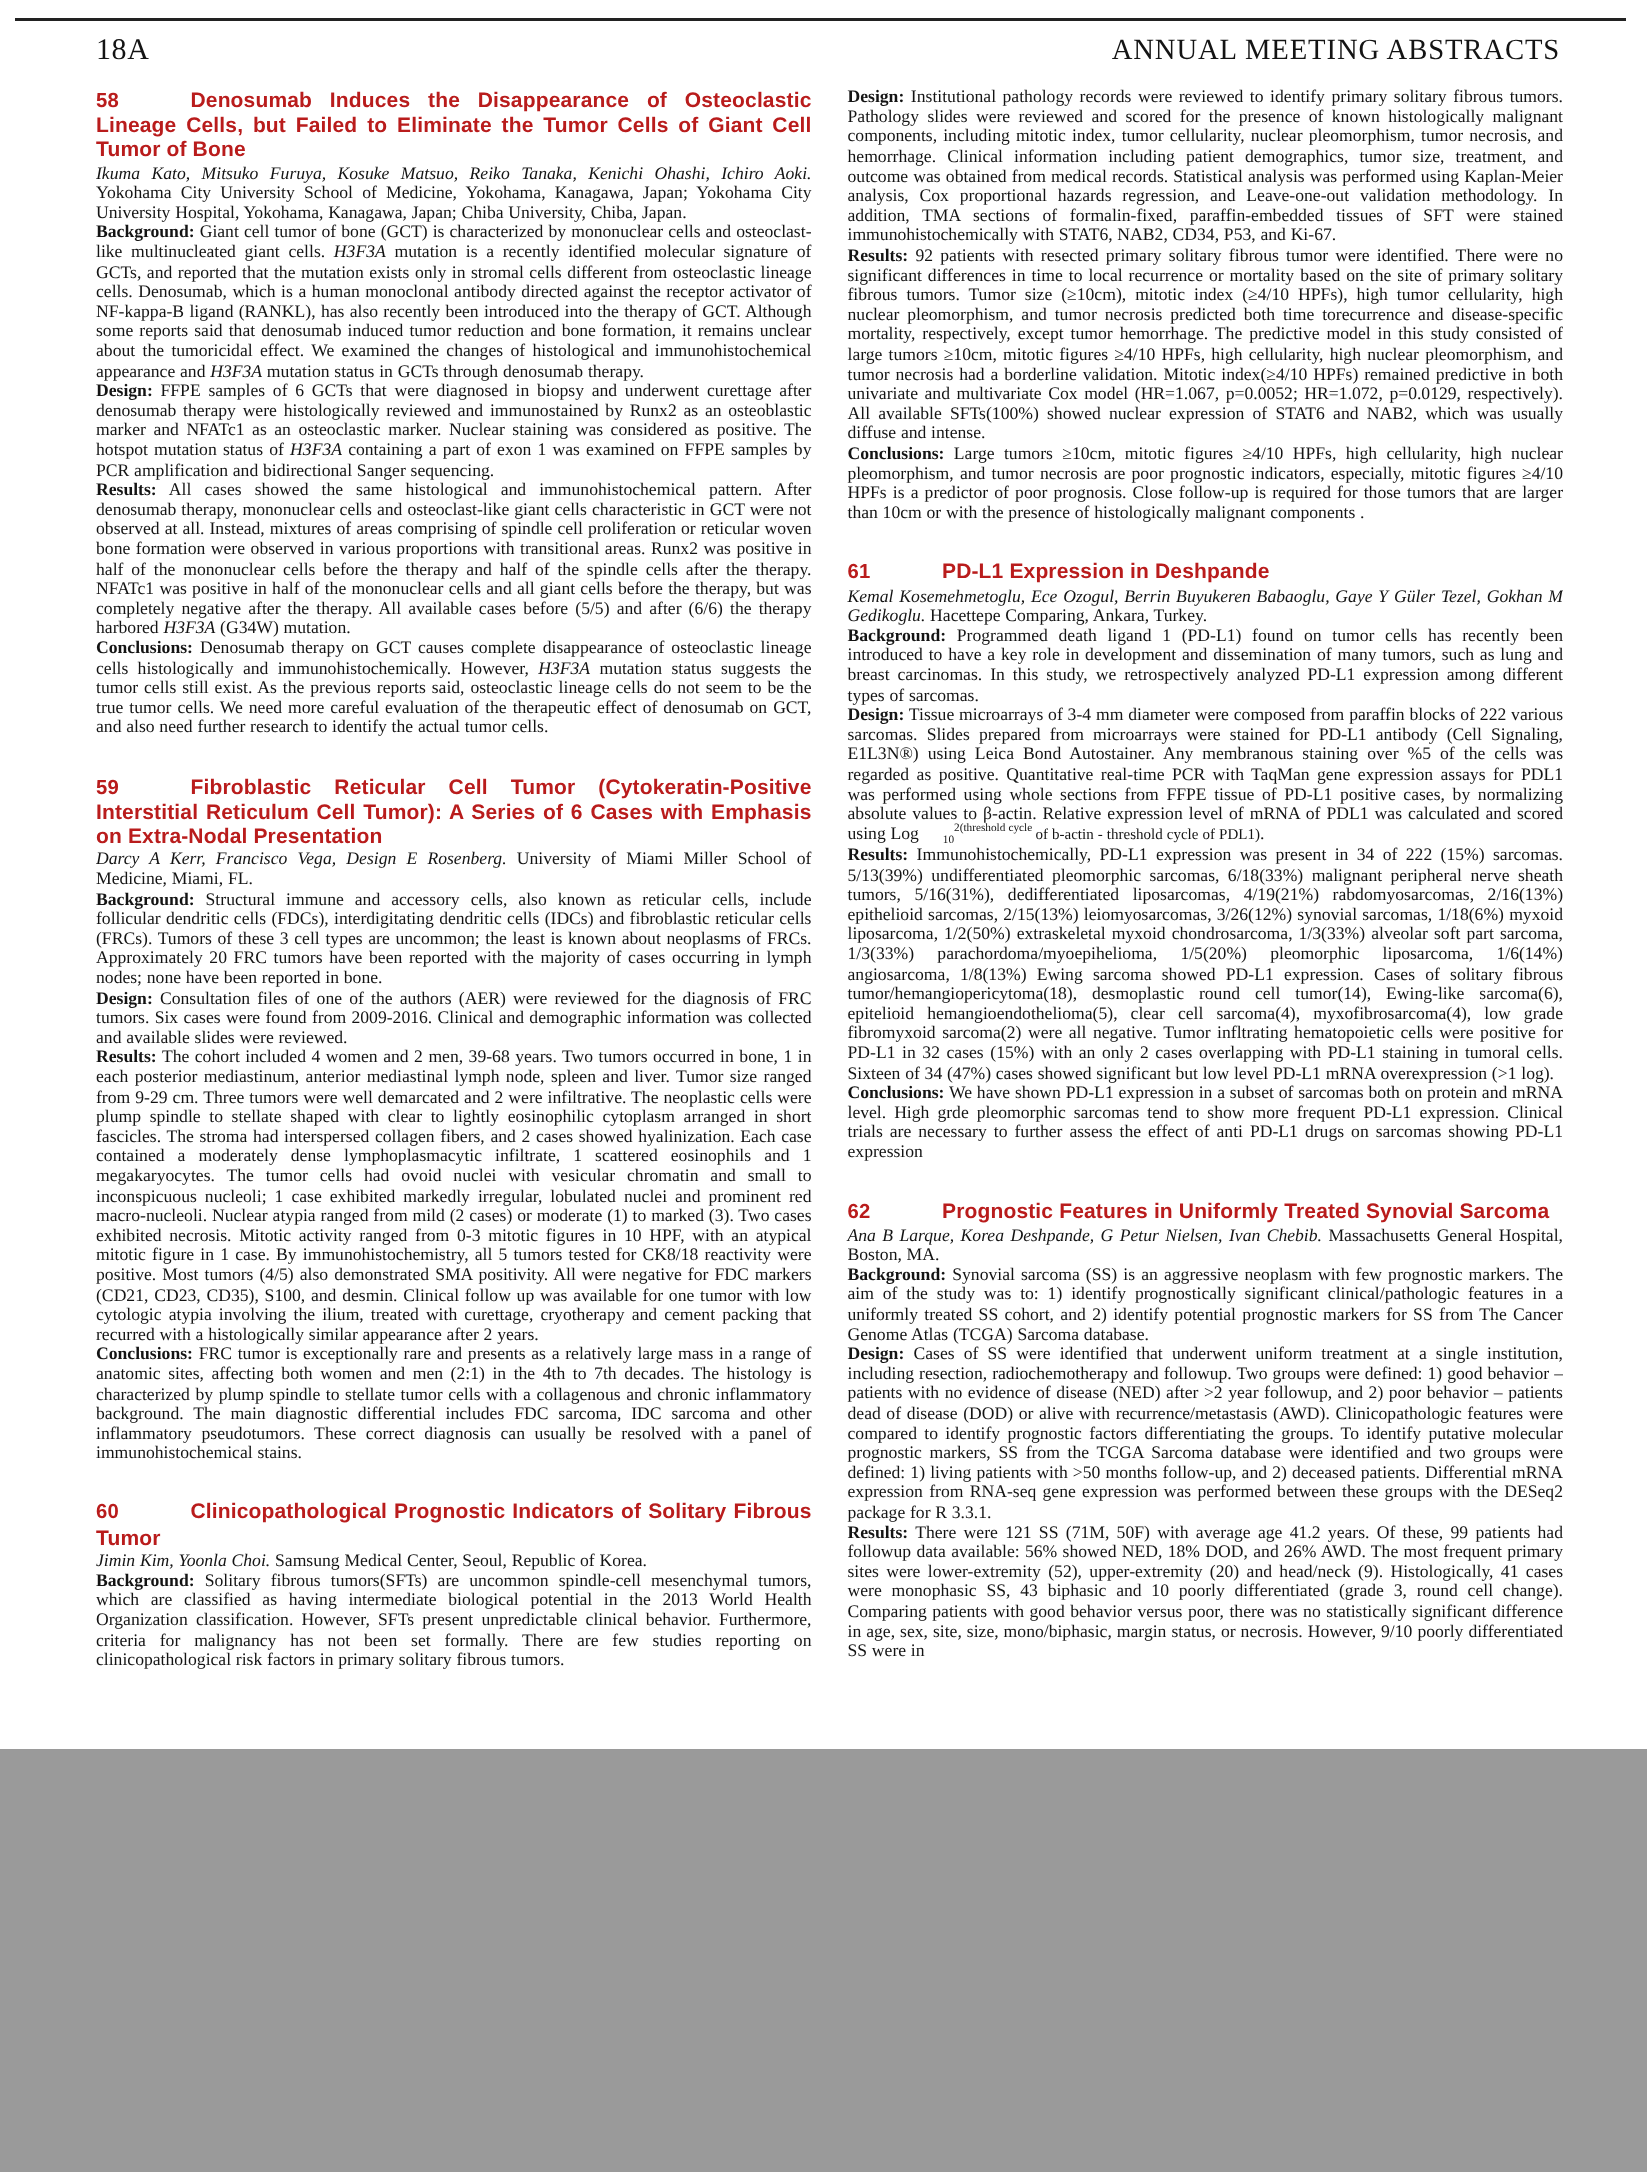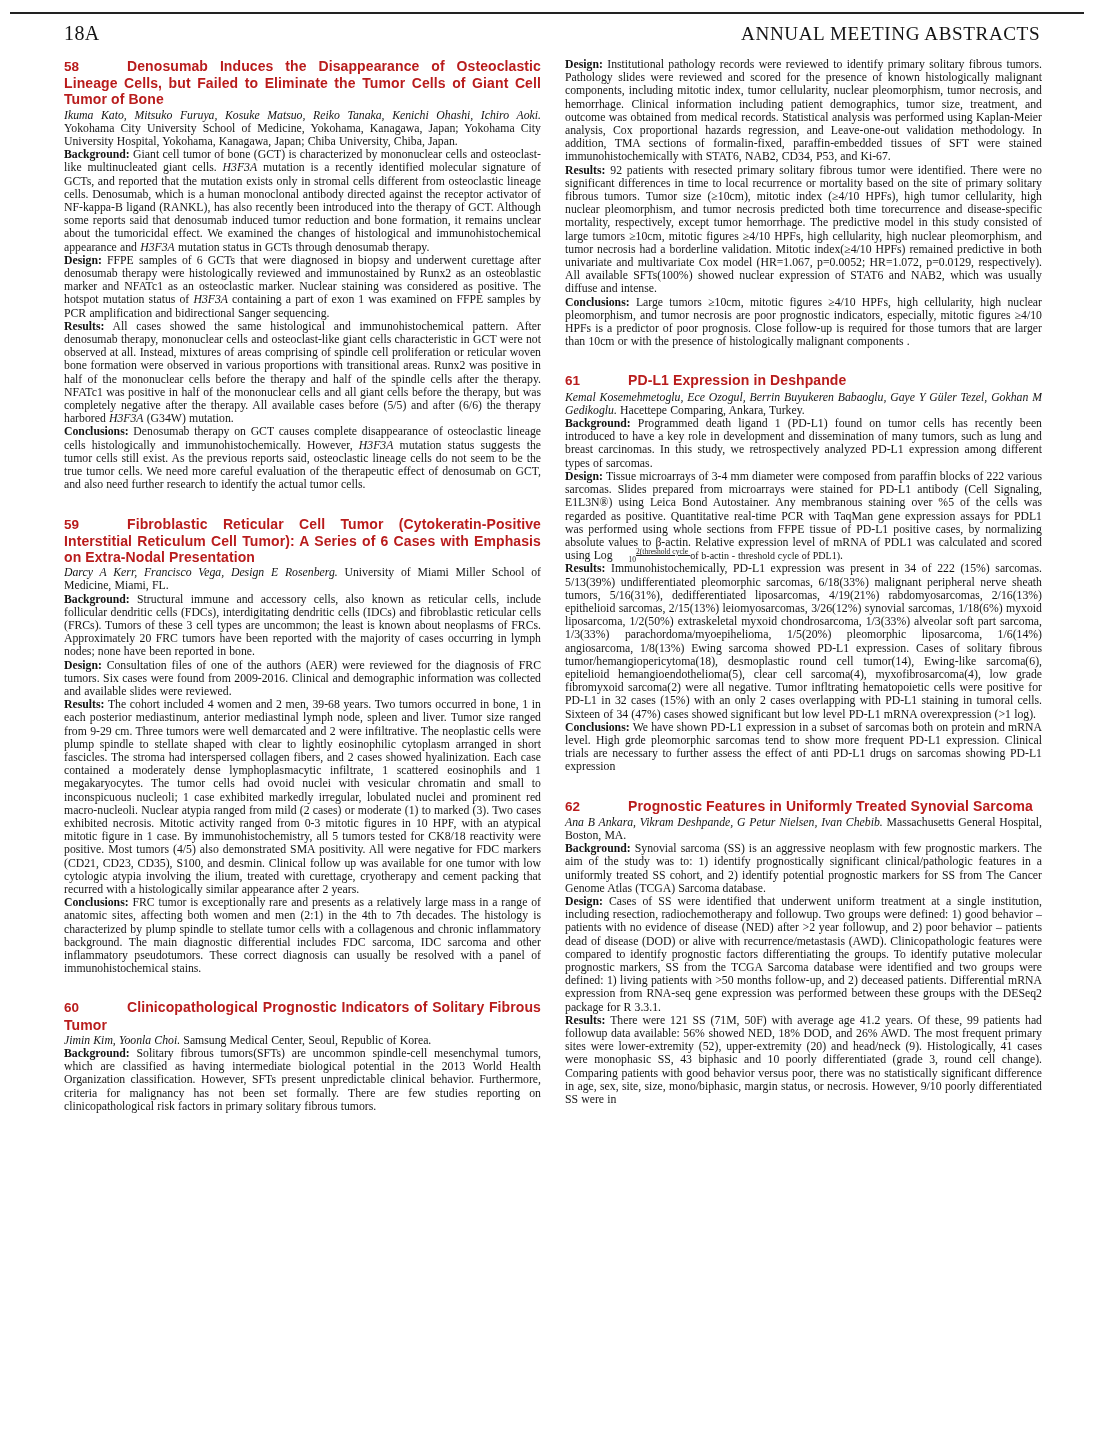--- a/index.html
+++ b/index.html
@@ -1,17 +1,17 @@
 <!DOCTYPE html>
 <html><head>
 <meta charset="utf-8">
 <style>
   html,body { margin:0; padding:0; background:#9a9a9a; }
   .page {
-    position:relative; width:1098px; height:1448px; margin:0 auto;
+    position:relative; width:1098px; height:1166px; margin:0 auto;
     background:#ffffff; overflow:hidden;
     font-family:"Liberation Serif", serif; color:#141414;
     -webkit-font-smoothing:antialiased;
   }
   .scanline { position:absolute; top:12px; left:10px; right:14px; height:2px; background:#222; }
   .pgheader {
     position:absolute; top:22px; left:64px; right:58px;
     display:flex; justify-content:space-between; align-items:baseline;
   }
   .pagenum { font-size:20px; letter-spacing:0.4px; }
@@ -30,21 +30,21 @@
   }
   h2.abtitle .num { display:inline-block; width:63px; font-size:13.5px; }
   p.authors, p.sec {
     margin:0; font-size:11.75px; line-height:13.2px; text-align:justify;
     text-justify:inter-word; word-spacing:0.02em;
   }
   p.authors em { }
   p.sec b { font-weight:bold; }
   .i { font-style:italic; }
   .sub { vertical-align:sub;  font-size:7.5px; line-height:0;padding-left:16px; }
-  .sup { vertical-align:super; font-size:7.5px; line-height:0;text-decoration:underline; }
+  .sup { vertical-align:super; font-size:7.5px; line-height:0; }
   .tiny { font-size:10px; }
 </style>
 </head>
 <body>
 
 <div class="page">
   <div class="scanline"></div>
   <div class="pgheader">
     <span class="pagenum">18A</span>
     <span class="jtitle">ANNUAL MEETING ABSTRACTS</span>
@@ -82,20 +82,20 @@
         <div class="abstract">
           <h2 class="abtitle"><span class="num">61</span><span>PD-L1 Expression in Deshpande</span></h2>
           <p class="authors"><em>Kemal Kosemehmetoglu, Ece Ozogul, Berrin Buyukeren Babaoglu, Gaye Y Güler Tezel, Gokhan M Gedikoglu.</em><span> Hacettepe Comparing, Ankara, Turkey.</span></p>
           <p class="sec"><b>Background:</b> Programmed death ligand 1 (PD-L1) found on tumor cells has recently been introduced to have a key role in development and dissemination of many tumors, such as lung and breast carcinomas. In this study, we retrospectively analyzed PD-L1 expression among different types of sarcomas.</p>
           <p class="sec"><b>Design:</b> Tissue microarrays of 3-4 mm diameter were composed from paraffin blocks of 222 various sarcomas. Slides prepared from microarrays were stained for PD-L1 antibody (Cell Signaling, E1L3N®) using Leica Bond Autostainer. Any membranous staining over %5 of the cells was regarded as positive. Quantitative real-time PCR with TaqMan gene expression assays for PDL1 was performed using whole sections from FFPE tissue of PD-L1 positive cases, by normalizing absolute values to β-actin. Relative expression level of mRNA of PDL1 was calculated and scored using Log<span class="sub">10</span><span class="sup">2(threshold cycle </span><span class="tiny">of b-actin -  threshold cycle of PDL1)</span>.</p>
           <p class="sec"><b>Results:</b> Immunohistochemically, PD-L1 expression was present in 34 of 222 (15%) sarcomas. 5/13(39%) undifferentiated pleomorphic sarcomas, 6/18(33%) malignant peripheral nerve sheath tumors, 5/16(31%), dedifferentiated liposarcomas, 4/19(21%) rabdomyosarcomas, 2/16(13%) epithelioid sarcomas, 2/15(13%) leiomyosarcomas, 3/26(12%) synovial sarcomas, 1/18(6%) myxoid liposarcoma, 1/2(50%) extraskeletal myxoid chondrosarcoma, 1/3(33%) alveolar soft part sarcoma, 1/3(33%) parachordoma/myoepihelioma, 1/5(20%) pleomorphic liposarcoma, 1/6(14%) angiosarcoma, 1/8(13%) Ewing sarcoma showed PD-L1 expression. Cases of solitary fibrous tumor/hemangiopericytoma(18), desmoplastic round cell tumor(14), Ewing-like sarcoma(6), epitelioid hemangioendothelioma(5), clear cell sarcoma(4), myxofibrosarcoma(4), low grade fibromyxoid sarcoma(2) were all negative. Tumor infltrating hematopoietic cells were positive for PD-L1 in 32 cases (15%) with an only 2 cases overlapping with PD-L1 staining in tumoral cells. Sixteen of 34 (47%) cases showed significant but low level PD-L1 mRNA overexpression (&gt;1 log).</p>
           <p class="sec"><b>Conclusions:</b> We have shown PD-L1 expression in a subset of sarcomas both on protein and mRNA level. High grde pleomorphic sarcomas tend to show more frequent PD-L1 expression. Clinical trials are necessary to further assess the effect of anti PD-L1 drugs on sarcomas showing PD-L1 expression</p>
         </div>
         <div class="abstract">
           <h2 class="abtitle"><span class="num">62</span><span>Prognostic Features in Uniformly Treated Synovial Sarcoma</span></h2>
-          <p class="authors"><em>Ana B Ankara, Vikram Deshpande, G Petur Nielsen, Ivan Chebib.</em><span> Massachusetts General Hospital, Boston, MA.</span></p>
+          <p class="authors"><em>Ana B Larque, Korea Deshpande, G Petur Nielsen, Ivan Chebib.</em><span> Massachusetts General Hospital, Boston, MA.</span></p>
           <p class="sec"><b>Background:</b> Synovial sarcoma (SS) is an aggressive neoplasm with few prognostic markers. The aim of the study was to: 1) identify prognostically significant clinical/pathologic features in a uniformly treated SS cohort, and 2) identify potential prognostic markers for SS from The Cancer Genome Atlas (TCGA) Sarcoma database.</p>
           <p class="sec"><b>Design:</b> Cases of SS were identified that underwent uniform treatment at a single institution, including resection, radiochemotherapy and followup. Two groups were defined: 1) good behavior – patients with no evidence of disease (NED) after &gt;2 year followup, and 2) poor behavior – patients dead of disease (DOD) or alive with recurrence/metastasis (AWD). Clinicopathologic features were compared to identify prognostic factors differentiating the groups. To identify putative molecular prognostic markers, SS from the TCGA Sarcoma database were identified and two groups were defined: 1) living patients with &gt;50 months follow-up, and 2) deceased patients. Differential mRNA expression from RNA-seq gene expression was performed between these groups with the DESeq2 package for R 3.3.1.</p>
           <p class="sec"><b>Results:</b> There were 121 SS (71M, 50F) with average age 41.2 years. Of these, 99 patients had followup data available: 56% showed NED, 18% DOD, and 26% AWD. The most frequent primary sites were lower-extremity (52), upper-extremity (20) and head/neck (9). Histologically, 41 cases were monophasic SS, 43 biphasic and 10 poorly differentiated (grade 3, round cell change). Comparing patients with good behavior versus poor, there was no statistically significant difference in age, sex, site, size, mono/biphasic, margin status, or necrosis. However, 9/10 poorly differentiated SS were in</p>
         </div>
       </div>
   </div>
 </div>
 
 </body></html>

